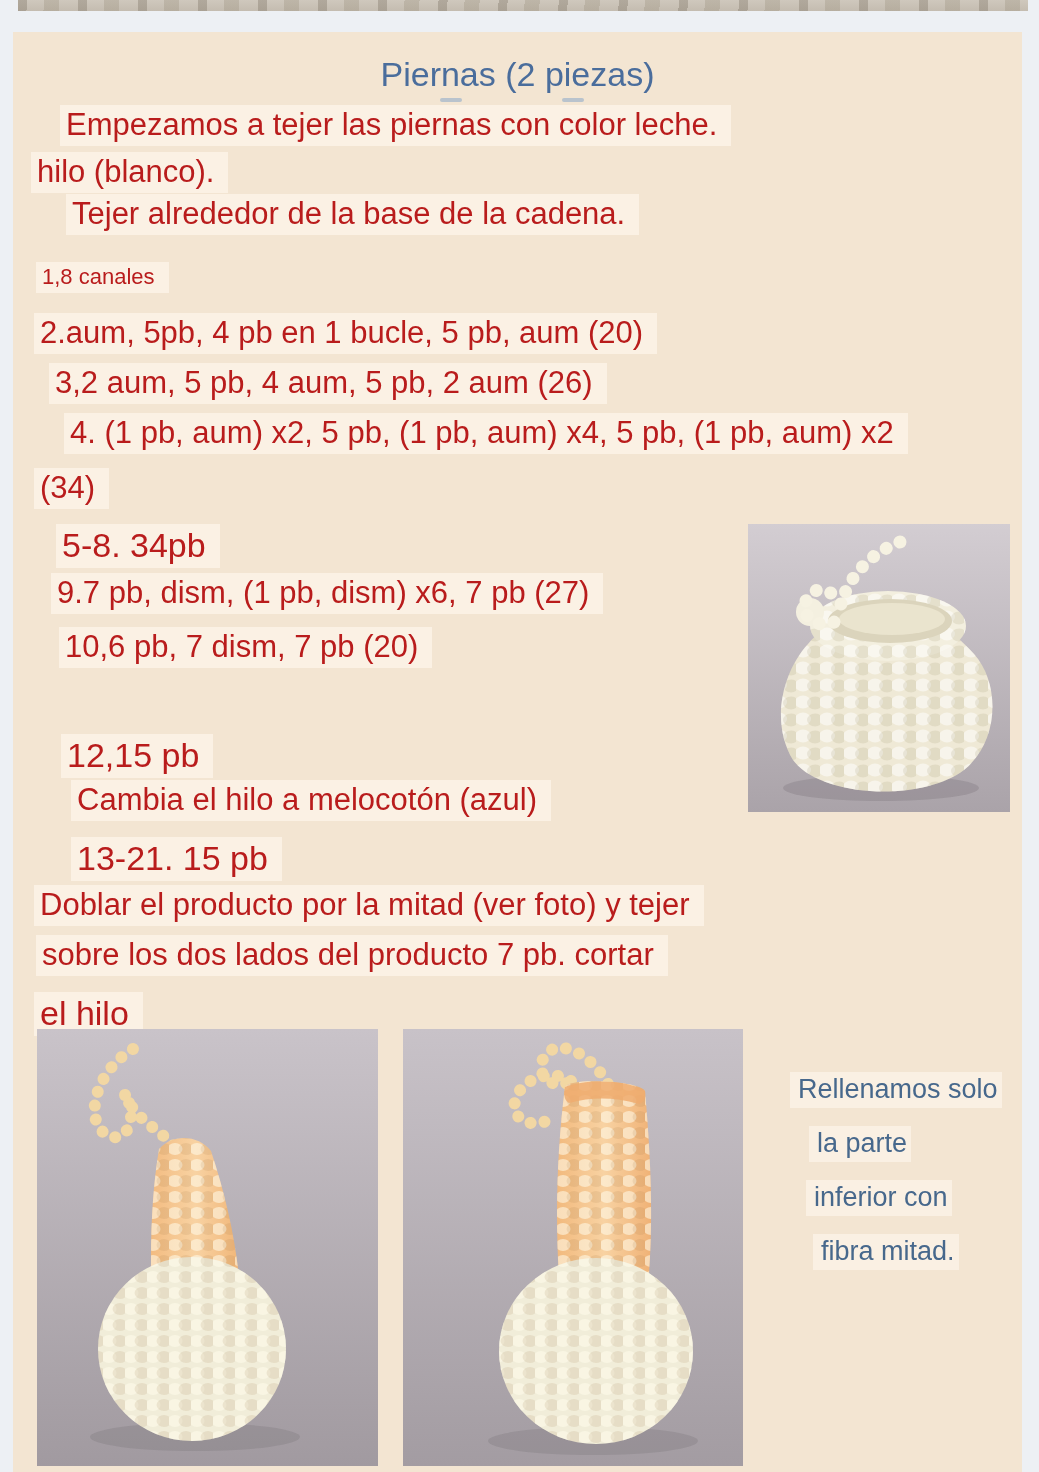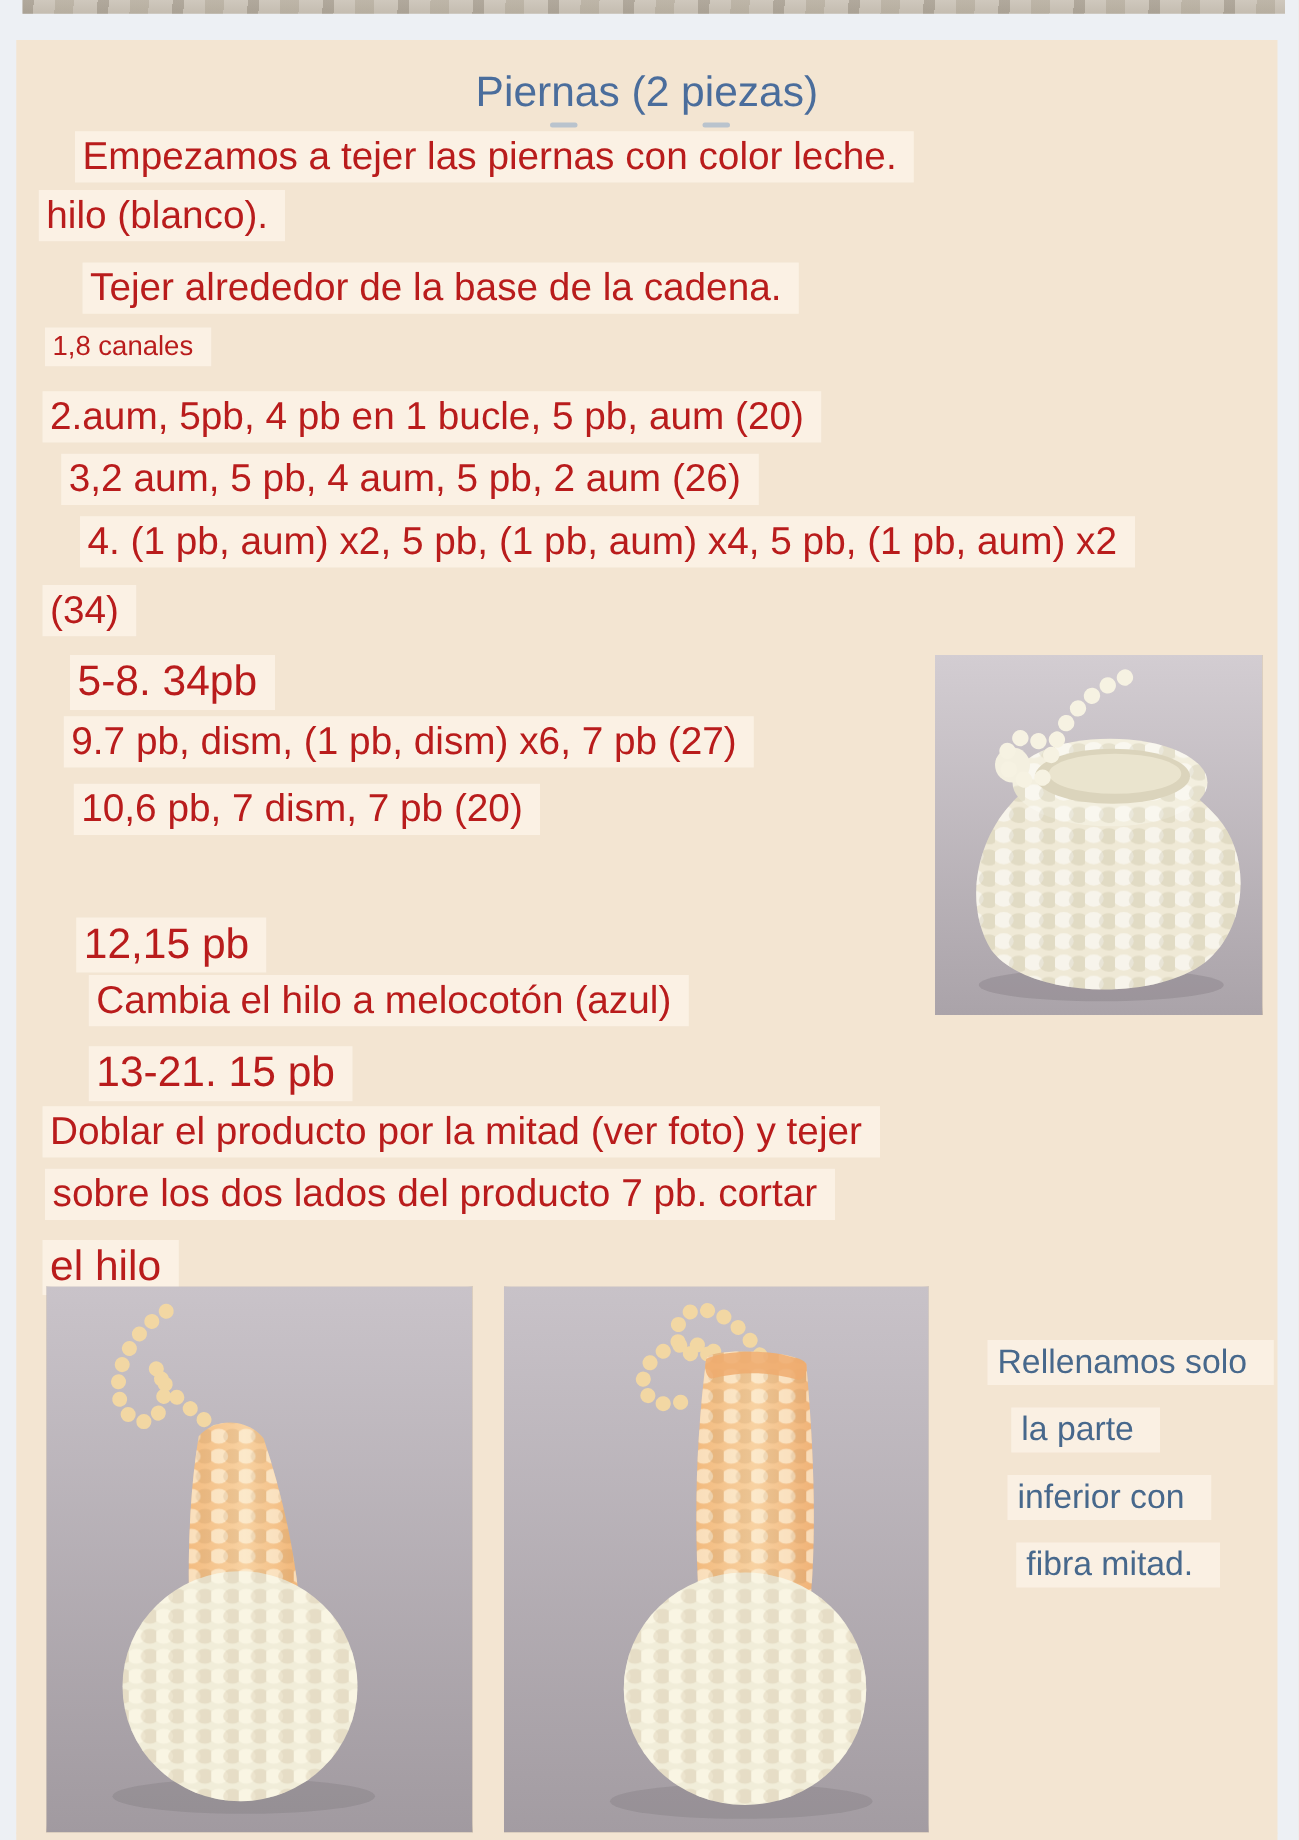--- a/index.html
+++ b/index.html
@@ -35,36 +35,36 @@
     position:absolute; top:23px; left:0; width:100%;
     text-align:center; font-size:34px; color:#4a6d9c;
   }
   .title-dash { position:absolute; height:4px; width:22px; background:#b9c3cd; border-radius:2px; }
   .photo {
     position:absolute; overflow:hidden;
     box-shadow: inset 0 -3px 5px rgba(50,40,40,0.25);
   }
   .photo svg { display:block; }
   .note-line { position:absolute; white-space:nowrap; color:#47688c; font-size:27px; }
-  .note-line .hl { background:rgba(251,243,231,0.8); padding:2px 21px 4px 8px; }
+  .note-line .hl { background:rgba(251,243,231,0.8); padding:2px 4px 4px 8px; }
 </style>
 </head>
 <body>
 
 <div class="prev-photo-edge"></div>
 
 <div class="page">
 
   <div class="doc-title">Piernas (2 piezas)</div>
   <div class="title-dash" style="left:427px; top:66px;"></div>
   <div class="title-dash" style="left:549px; top:66px;"></div>
 
   <div class="line size-l" style="left:47px;  top:75px;"><span class="hl">Empezamos a tejer las piernas con color leche.</span></div>
   <div class="line size-l" style="left:18px;  top:122px;"><span class="hl">hilo (blanco).</span></div>
-  <div class="line size-l" style="left:21px;  top:180px;padding-left:32px;"><span class="hl">Tejer alrededor de la base de la cadena.</span></div>
+  <div class="line size-l" style="left:21px;  top:164px;padding-left:32px;"><span class="hl">Tejer alrededor de la base de la cadena.</span></div>
   <div class="line size-s" style="left:23px;  top:232px;"><span class="hl">1,8 canales</span></div>
   <div class="line size-l" style="left:21px;  top:283px;"><span class="hl">2.aum, 5pb, 4 pb en 1 bucle, 5 pb, aum (20)</span></div>
   <div class="line size-l" style="left:36px;  top:333px;"><span class="hl">3,2 aum, 5 pb, 4 aum, 5 pb, 2 aum (26)</span></div>
   <div class="line size-l" style="left:51px;  top:383px;"><span class="hl">4. (1 pb, aum) x2, 5 pb, (1 pb, aum) x4, 5 pb, (1 pb, aum) x2</span></div>
   <div class="line size-l" style="left:21px;  top:438px;"><span class="hl">(34)</span></div>
   <div class="line size-m" style="left:43px;  top:494px;"><span class="hl">5-8. 34pb</span></div>
   <div class="line size-l" style="left:38px;  top:543px;"><span class="hl">9.7 pb, dism, (1 pb, dism) x6, 7 pb (27)</span></div>
   <div class="line size-l" style="left:46px;  top:597px;"><span class="hl">10,6 pb, 7 dism, 7 pb (20)</span></div>
   <div class="line size-m" style="left:48px;  top:704px;"><span class="hl">12,15 pb</span></div>
   <div class="line size-l" style="left:58px;  top:750px;"><span class="hl">Cambia el hilo a melocotón (azul)</span></div>

